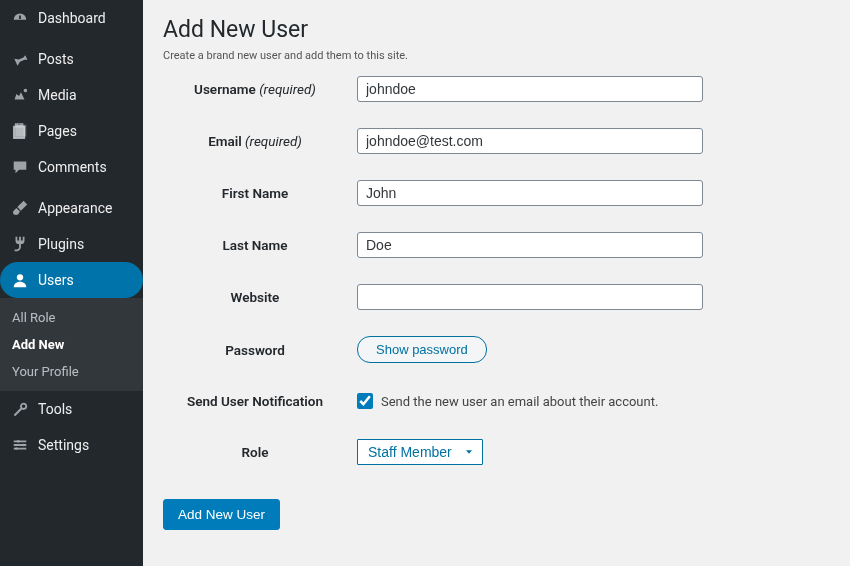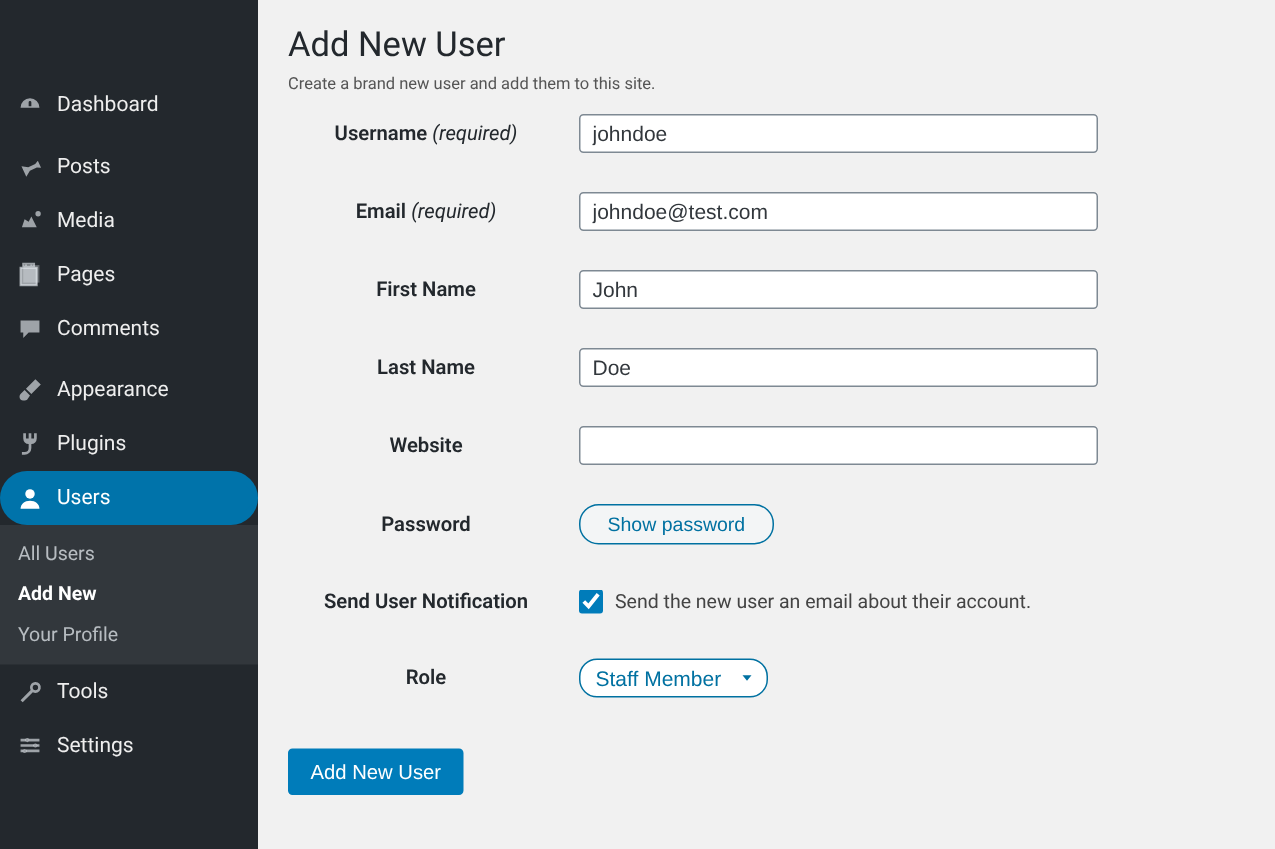--- a/index.html
+++ b/index.html
@@ -7,27 +7,26 @@
     font-family: -apple-system, BlinkMacSystemFont, "Segoe UI", Roboto, sans-serif;
     font-size: 13px;
     color: #444;
     background: #f1f1f1;
     width: 850px;
     height: 566px;
     overflow: hidden;
     display: flex;
   }
   .sidebar {
-    width: 172px;
+    width: 143px;
     background: #23282d;
     color: #eee;
     display: flex;
     flex-direction: column;
     font-size: 14px;
-    justify-content: center;
   }
   .menu-item {
     display: flex;
     align-items: center;
     padding: 8px 10px;
     color: #eee;
     cursor: pointer;
     position: relative;
   }
   .menu-item.current {
@@ -162,21 +161,21 @@
   .select-wrap {
     position: relative;
     display: inline-block;
   }
   select.role-select {
     appearance: none;
     -webkit-appearance: none;
     padding: 4px 30px 4px 10px;
     font-size: 14px;
     border: 1px solid #0071a1;
-    border-radius: 12px;
+    border-radius: 1px;
     background: #fff;
     color: #0071a1;
     cursor: pointer;
     min-width: 120px;
   }
   .select-arrow {
     position: absolute;
     right: 8px;
     top: 50%;
     transform: translateY(-50%);
@@ -252,21 +251,21 @@
   <div class="menu-item current">
     <span class="menu-icon">
       <svg width="18" height="18" viewBox="0 0 20 20" fill="currentColor">
           <circle cx="10" cy="7" r="3.5"></circle>
           <path d="M3 18c0-3.5 3-6 7-6s7 2.5 7 6H3z"></path>
         </svg>
     </span>
     <span>Users</span>
   </div>
   <div class="submenu">
-    <div class="submenu-item">All Users</div>
+    <div class="submenu-item">All Role</div>
     <div class="submenu-item current">Add New</div>
     <div class="submenu-item">Your Profile</div>
   </div>
   <div class="menu-item">
     <span class="menu-icon">
       <svg width="18" height="18" viewBox="0 0 20 20" fill="currentColor">
           <path d="M14 3a4 4 0 00-3.5 5.9L3 16.4 4.6 18l7.5-7.5A4 4 0 1014 3zm0 2a2 2 0 110 4 2 2 0 010-4z"></path>
         </svg>
     </span>
     <span>Tools</span>

